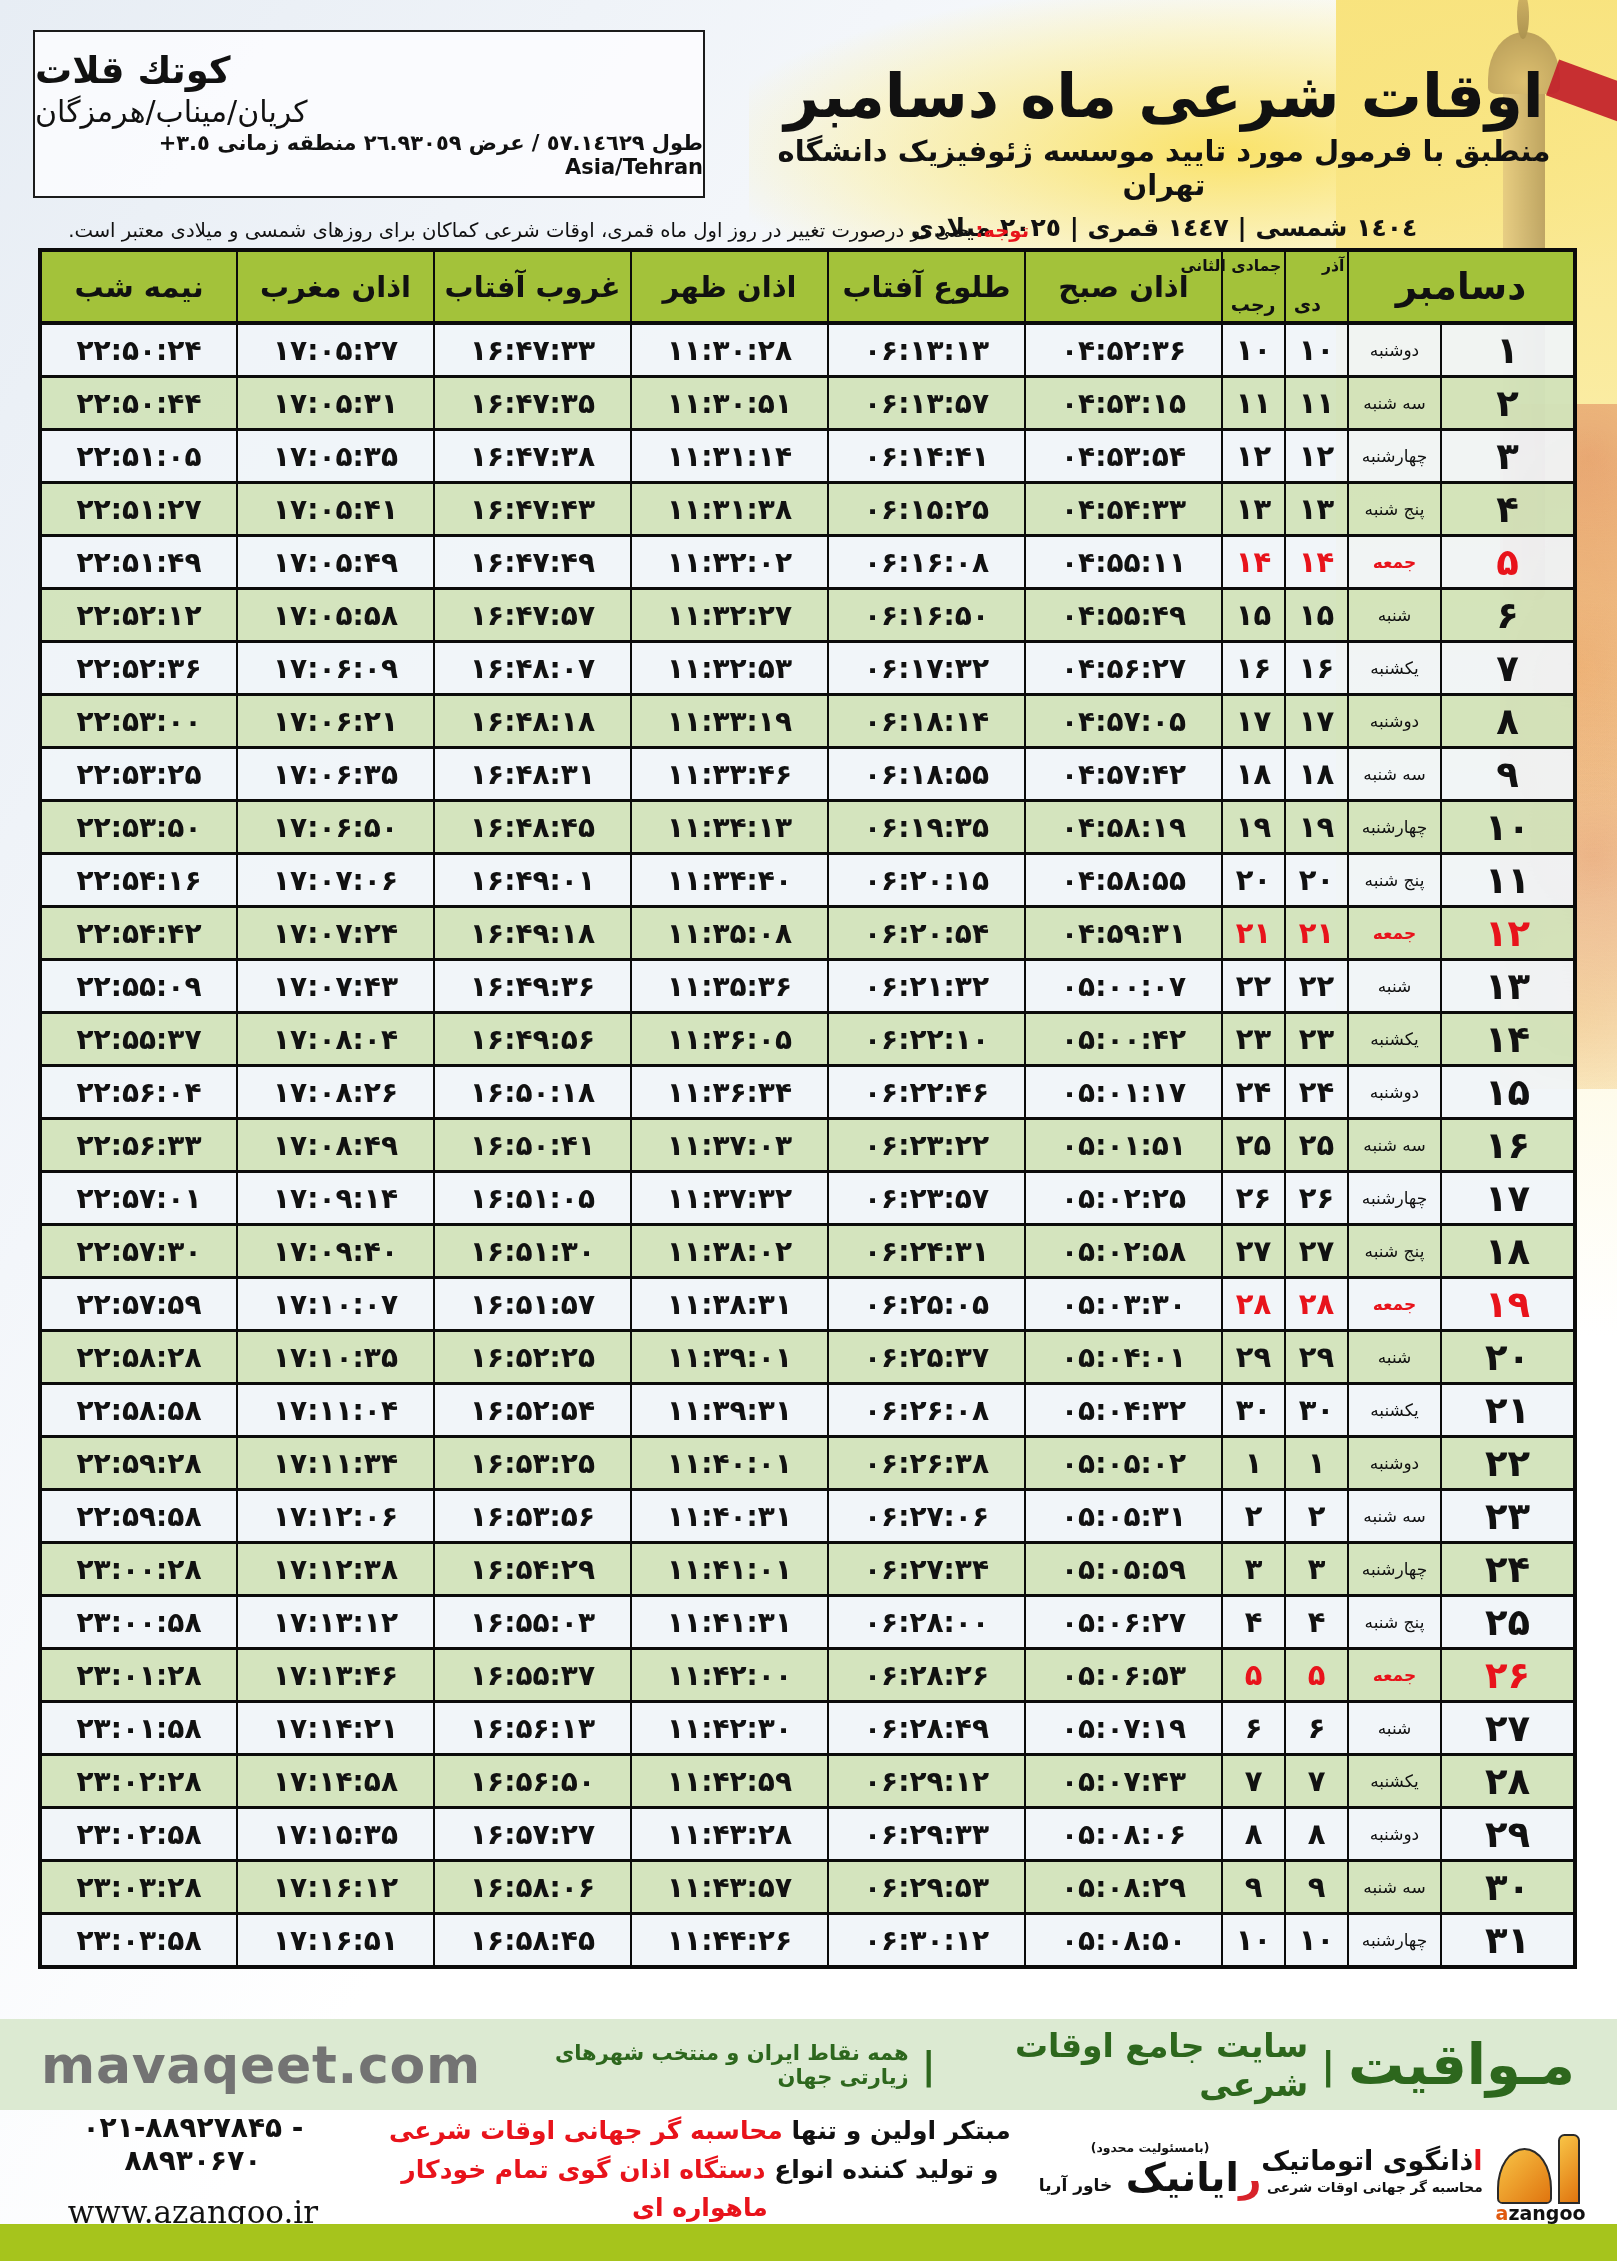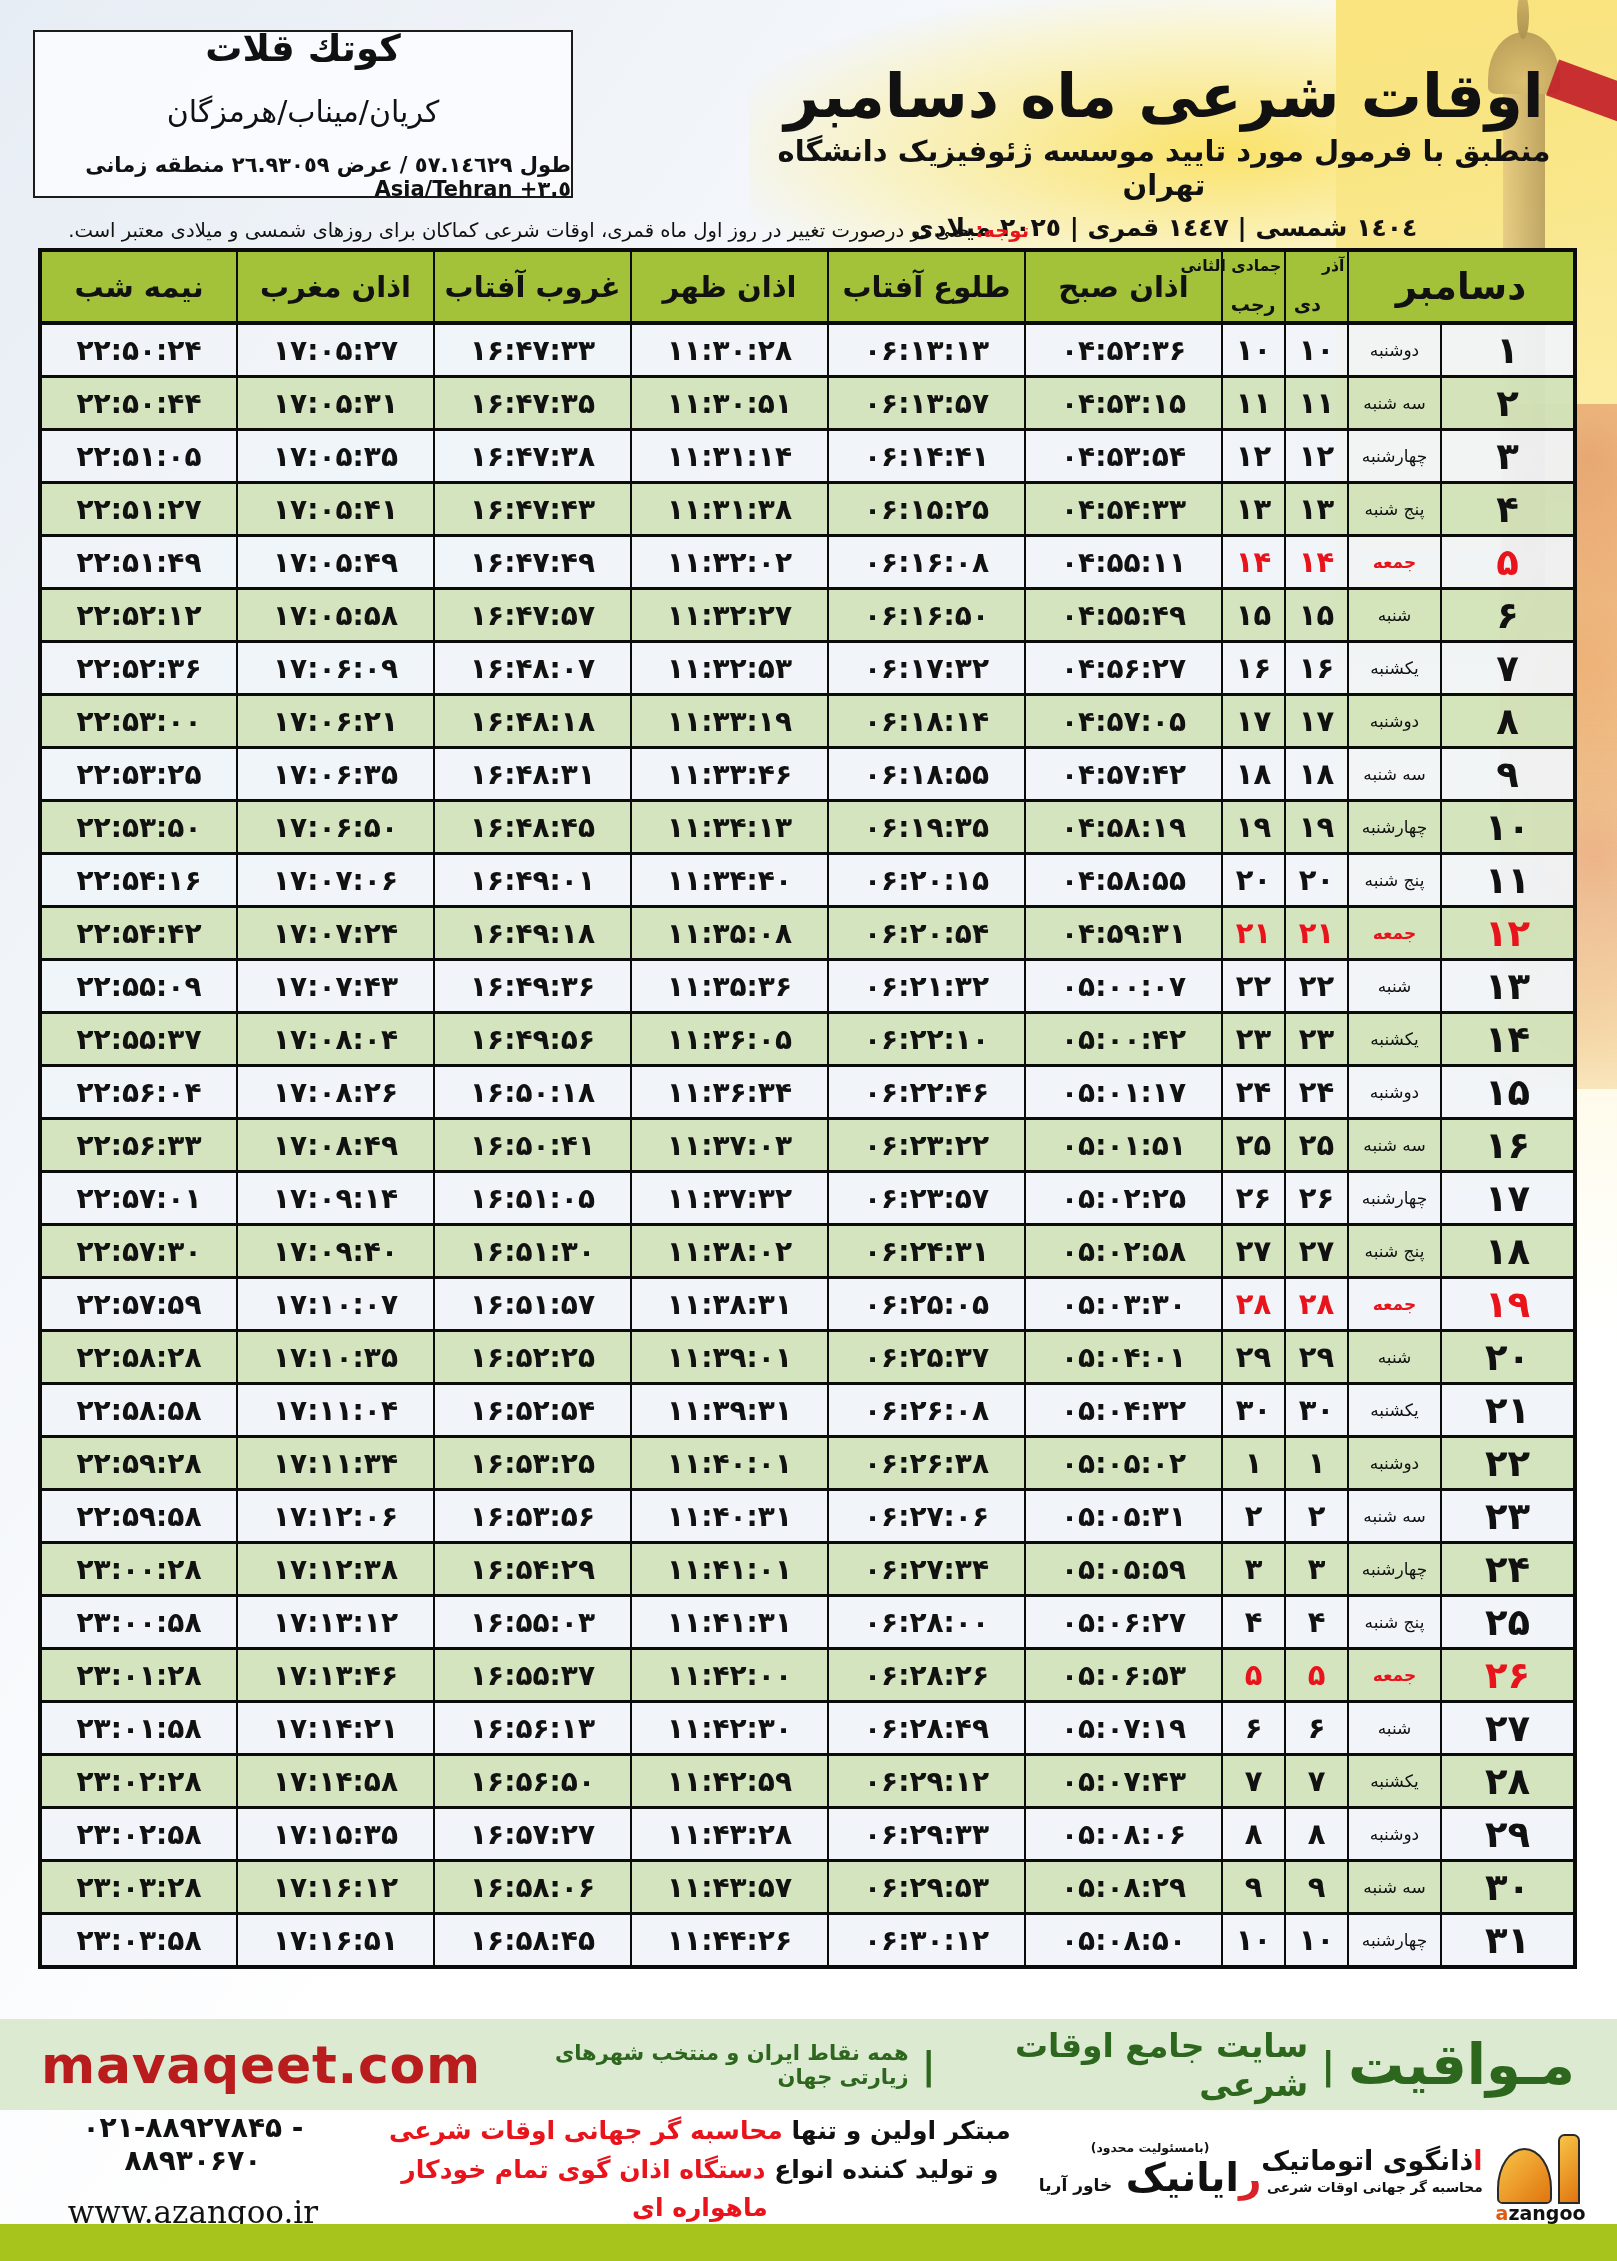--- a/index.html
+++ b/index.html
@@ -18,23 +18,23 @@
   .decor-minaret::after{content:"";position:absolute;top:-85px;left:14.4px;width:11.7px;height:46px;
         background:linear-gradient(#b08c50,#6e5128);border-radius:50%;}
   .decor-flowers{position:absolute;right:0;top:404px;width:117px;height:685px;z-index:0;
         background:radial-gradient(circle at 75% 8%,rgba(205,70,45,.40),transparent 55%),
                    radial-gradient(circle at 60% 38%,rgba(235,150,60,.38),transparent 55%),
                    radial-gradient(circle at 80% 66%,rgba(205,70,45,.32),transparent 55%),
                    radial-gradient(circle at 65% 90%,rgba(240,190,80,.35),transparent 60%);}
   .decor-ribbon{position:absolute;right:-18px;top:73px;width:85px;height:38px;background:#c2202a;
         transform:rotate(20deg);z-index:0;opacity:.92;}
   
-  .loc-box{position:absolute;left:34px;top:30px;width:540px;height:168px;z-index:2;
+  .loc-box{position:absolute;left:34px;top:30px;width:672px;height:168px;z-index:2;
         border:2.6px solid #1b1b1b;background:rgba(252,253,255,0.82);
-        display:flex;flex-direction:column;align-items:center;justify-content:center;gap:24px;box-sizing:border-box;}
+        display:flex;flex-direction:column;align-items:flex-end;justify-content:center;gap:2px;box-sizing:border-box;}
   .loc-name{font-size:37px;font-weight:bold;}
   .loc-region{font-size:30px;}
   .loc-coords{font-size:21px;font-weight:bold;}
   .title-block{position:absolute;left:744px;top:25px;width:842px;z-index:2;text-align:center;}
   .main-title{font-size:61px;font-weight:bold;line-height:1.12;margin-top:37px;}
   .sub-title{font-size:29px;font-weight:bold;margin-top:3.9px;}
   .cal-line{font-size:25px;margin-top:10.4px;font-weight:bold;}
   .notice{position:absolute;left:42px;top:219px;width:988px;z-index:2;font-size:19.6px;text-align:right;}
   .notice .lbl{color:#e8131b;font-weight:bold;}
   
@@ -58,21 +58,21 @@
   td.c-time{font-size:28px;font-weight:bold;direction:ltr;letter-spacing:0.7px;}
   tr.fri td.c-day,tr.fri td.c-wd,tr.fri td.c-num{color:#e8131b;font-weight:bold;}
   
   .footer-band{position:absolute;left:0;top:2019px;width:1618px;height:91px;background:#dcead2;z-index:2;
         display:flex;align-items:center;justify-content:space-between;padding:0 42px;box-sizing:border-box;}
   .brand-group{display:flex;align-items:center;gap:13px;color:#2d671d;}
   .brand-name{font-size:56px;font-weight:bold;}
   .brand-sep{font-size:38px;font-weight:bold;}
   .brand-desc{font-size:33px;font-weight:bold;}
   .brand-tag{font-size:21px;font-weight:bold;}
-  .site-url{font-size:52px;font-weight:bold;color:#b91c1c;direction:ltr;letter-spacing:0.7px;}
+  .site-url{font-size:52px;font-weight:bold;color:#737373;direction:ltr;letter-spacing:0.7px;}
   
   .ads{position:absolute;left:0;top:2115px;width:1618px;height:110px;z-index:2;
         display:flex;align-items:center;justify-content:space-between;padding:0 26px;box-sizing:border-box;}
   .azangoo-logo{display:flex;align-items:center;gap:10.4px;}
   .az-icon{position:relative;width:98px;height:98px;}
   .az-dome{position:absolute;left:3.9px;top:27px;width:55px;height:56px;border:2.6px solid #2a2a2a;box-sizing:border-box;
         background:linear-gradient(135deg,#f8c446,#e0750f);border-radius:50% 50% 10% 10%/72% 72% 10% 10%;}
   .az-minaret{position:absolute;left:65px;top:13px;width:22px;height:70px;border:2.6px solid #2a2a2a;box-sizing:border-box;
         background:linear-gradient(135deg,#f8c446,#e0750f);border-radius:6.5px 6.5px 0 0;}
   .az-latin{position:absolute;left:2.6px;bottom:-5.2px;font-size:19px;font-weight:bold;direction:ltr;}

